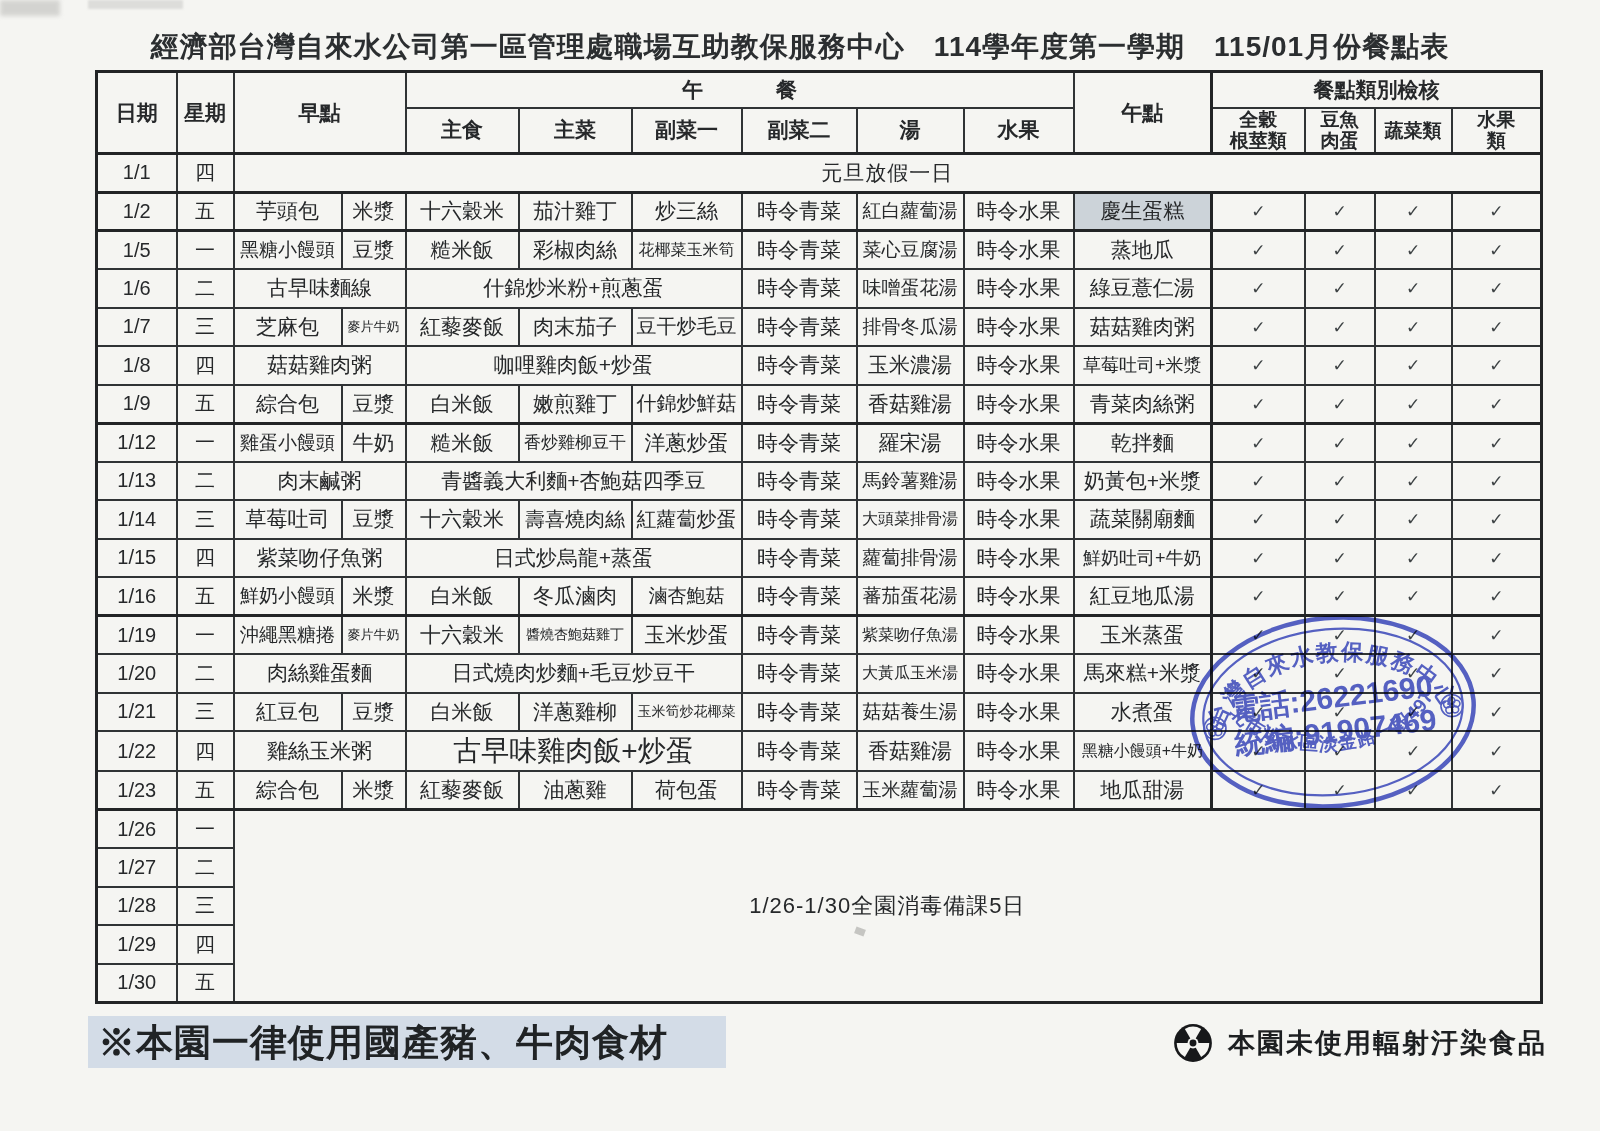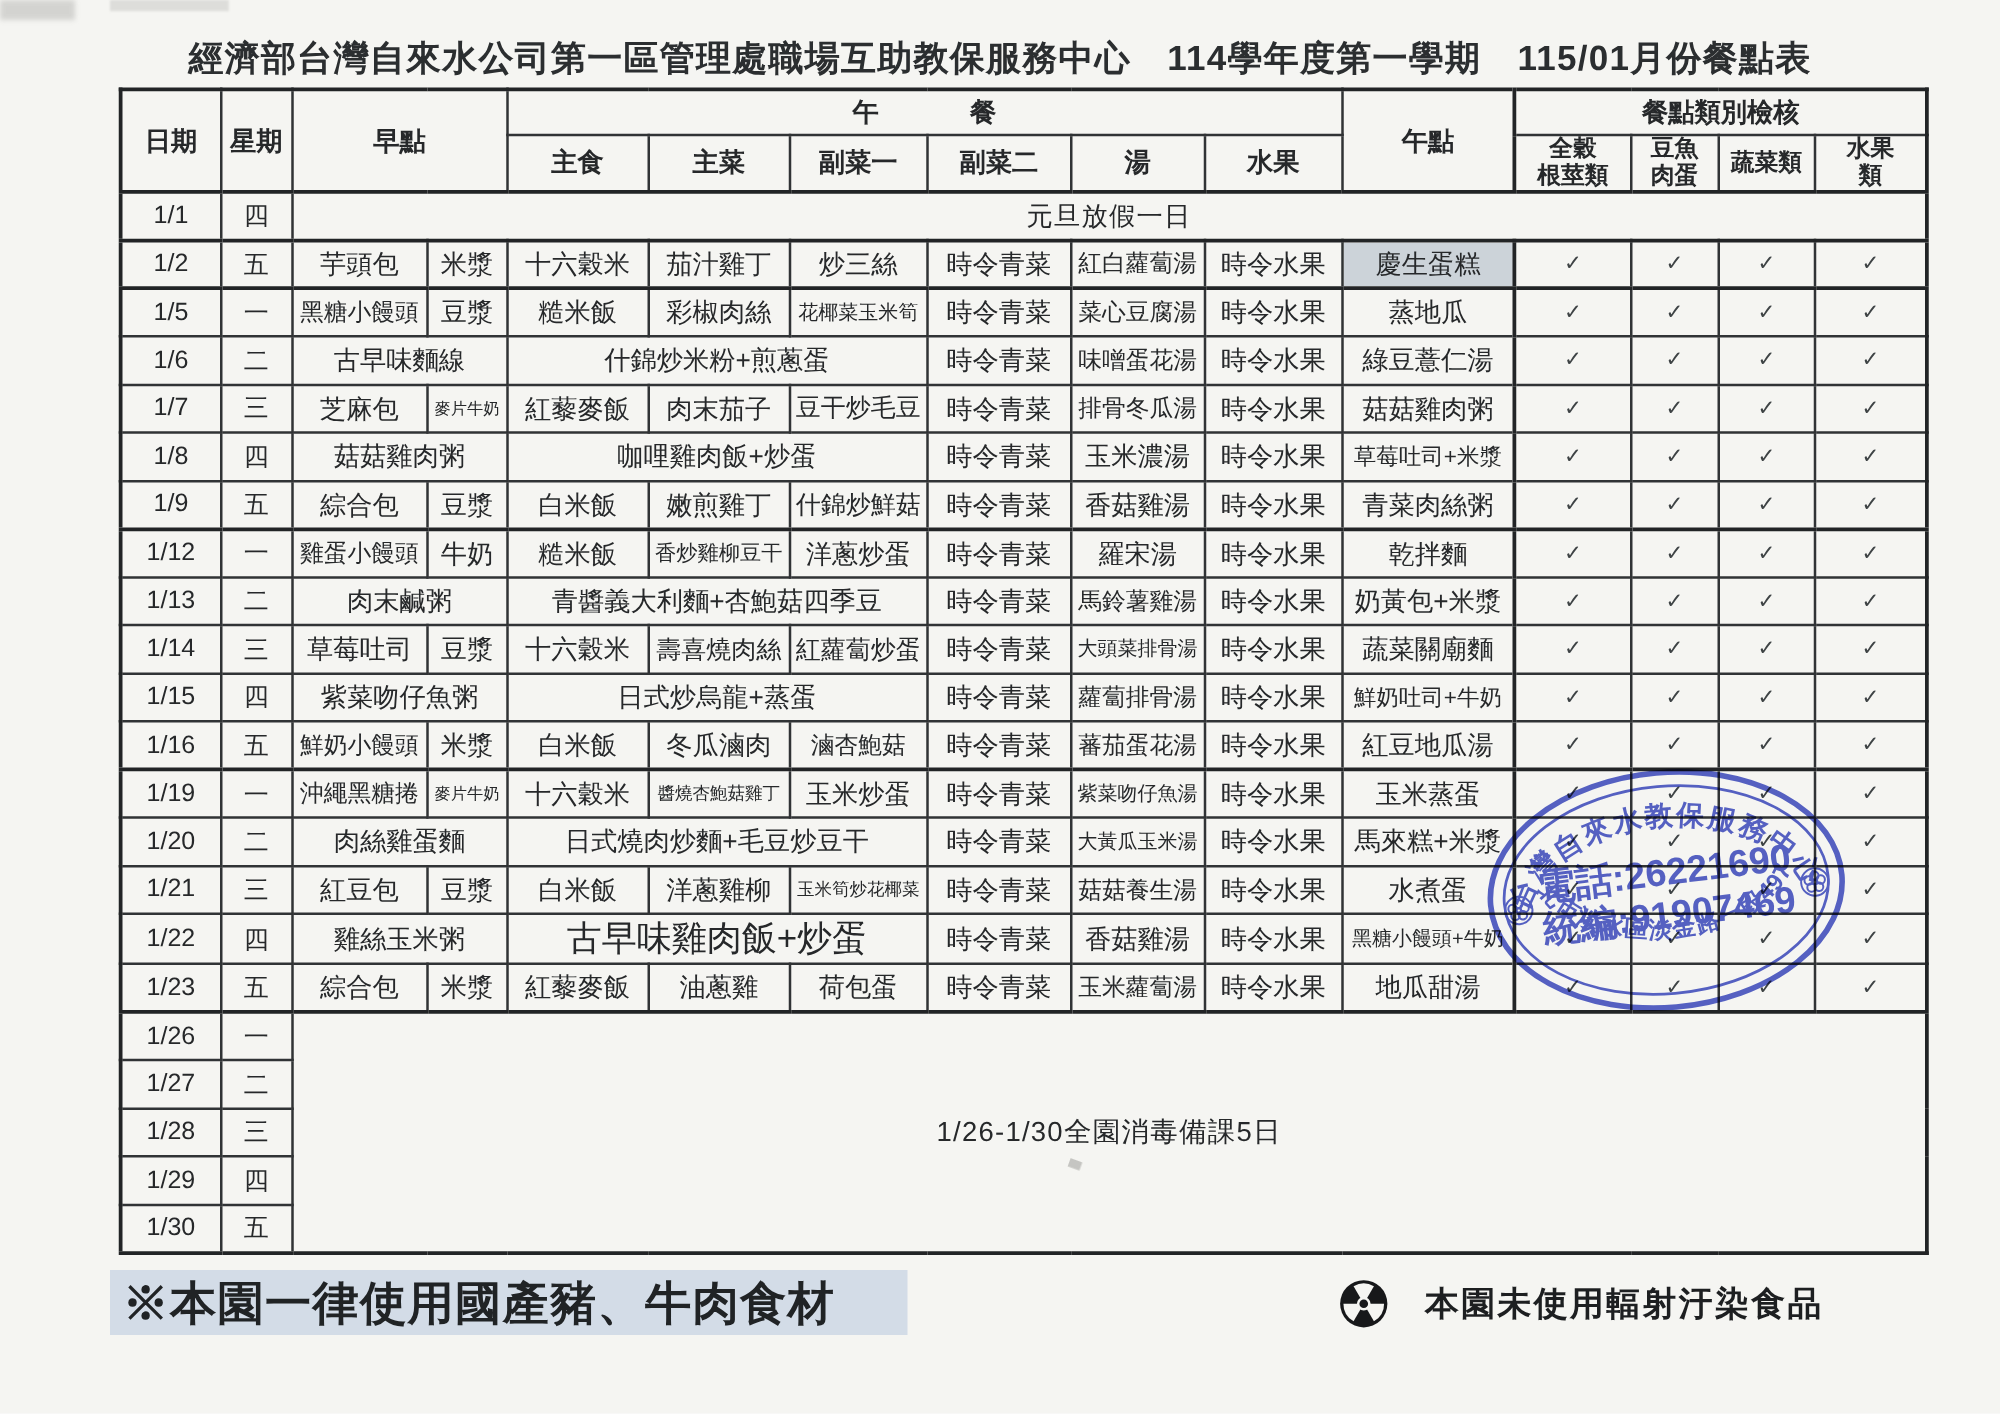--- a/index.html
+++ b/index.html
@@ -48,22 +48,22 @@
     pointer-events:none;
   }
   .stamp text{font-family:"Liberation Sans", sans-serif;}
 
   .footer-left{
     position:absolute; left:88px; top:1016px; width:638px; height:52px;
     background:#d3dce7; font-size:37px; font-weight:bold; line-height:54px;
     letter-spacing:1px; padding-left:10px; box-sizing:border-box; color:#202325;
   }
   .footer-right{
-    position:absolute; left:1070px; top:1016px; height:54px;
-    display:flex; align-items:center; gap:28px;
+    position:absolute; left:1172px; top:1016px; height:54px;
+    display:flex; align-items:center; gap:14px;
   }
   .footer-right .txt{
     font-family:"Liberation Serif", serif; font-weight:bold; font-size:27px;
     letter-spacing:2px; color:#1d1f21;
   }
 </style>
 </head>
 <body>
 
 <div class="page">

